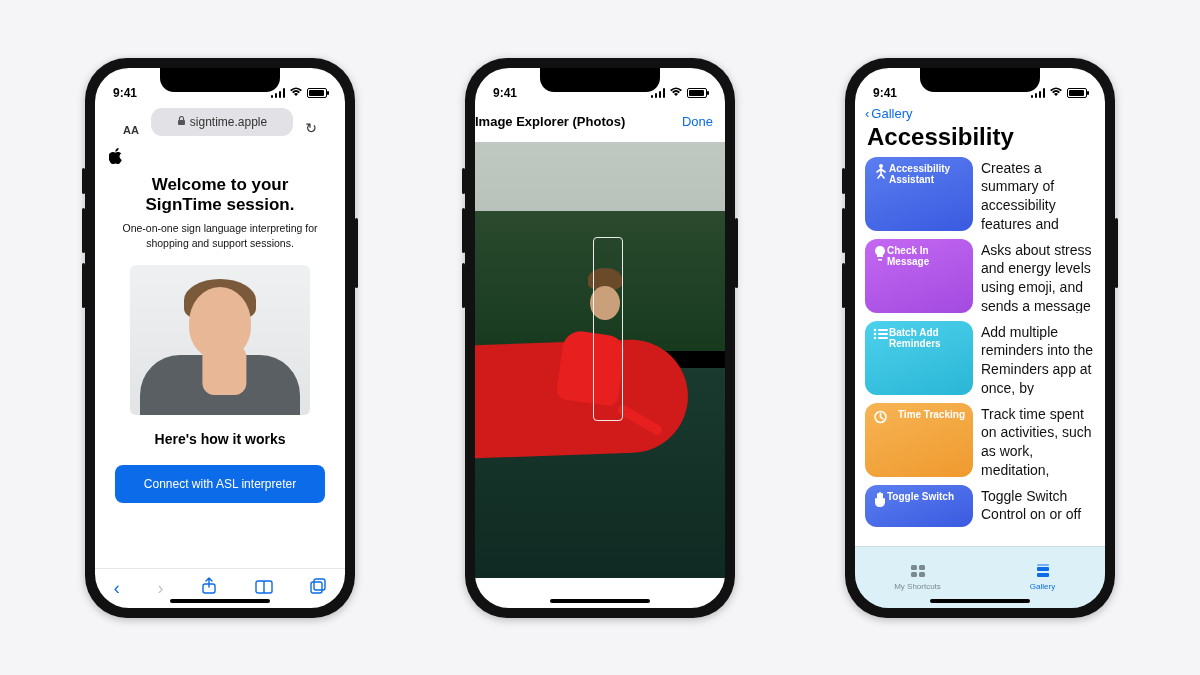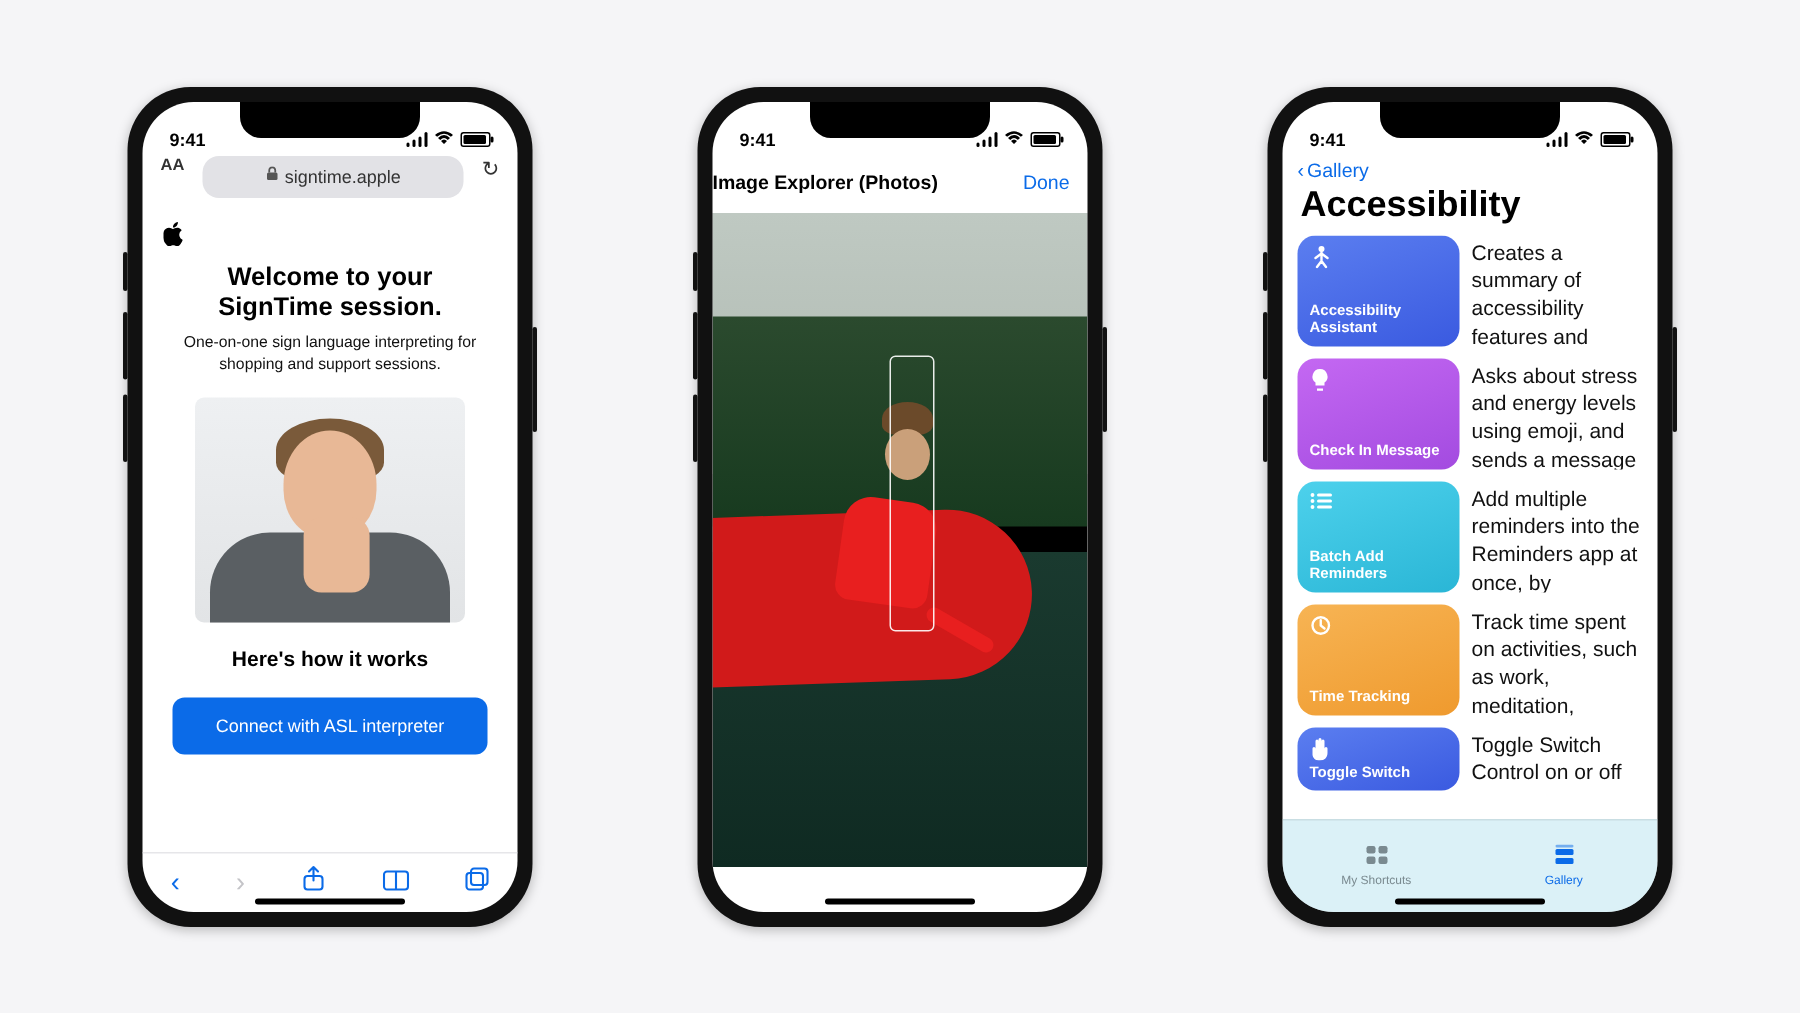--- a/index.html
+++ b/index.html
@@ -72,23 +72,23 @@
   .signal-icon span:nth-child(3){left:8px;height:7px;}
   .signal-icon span:nth-child(4){left:12px;height:10px;}
   .battery-icon { width:20px; height:10px; border:1px solid #000; border-radius:2px; position:relative;}
   .battery-icon::after{content:"";position:absolute;right:-3px;top:2px;width:2px;height:4px;background:#000;border-radius:1px;}
   .battery-icon::before{content:"";position:absolute;left:1px;top:1px;width:15px;height:6px;background:#000;border-radius:1px;}
   .home-indicator { position:absolute; bottom:5px; left:50%; transform:translateX(-50%); width:100px; height:4px; background:#000; border-radius:3px; }
 
   
   .safari-addr {
     height: 32px;
-    margin: 2px 6px;
+    margin: 2px 22px;
     display: flex;
-    align-items: flex-start;
+    align-items: flex-end;
     gap: 6px;
   }
   .addr-pill {
     flex: 1;
     height: 28px;
     background: #e2e2e6;
     border-radius: 11px;
     display: flex;
     align-items: center;
     justify-content: center;
@@ -166,21 +166,21 @@
   
   .p3-nav { padding: 4px 10px 0; display:flex; align-items:center; gap:2px; color:#0b6be8; font-size:13px; }
   .p3-title { font-size:24px; font-weight:800; padding:2px 12px 6px; }
   .p3-list { flex:1; overflow:hidden; padding:0 10px; display:flex; flex-direction:column; gap:8px; }
   .p3-row { display:flex; gap:8px; height:74px; }
   .p3-card {
     width:108px;
     border-radius:12px;
     padding:6px 8px;
     display:flex;
-    flex-direction:column;
+    flex-direction:row;
     justify-content:space-between;
     color:#fff;
     flex-shrink:0;
   }
   .p3-card-icon { font-size:14px; }
   .p3-card-label { font-size:10px; font-weight:600; line-height:1.15; }
   .p3-desc { flex:1; font-size:14px; line-height:1.35; color:#111; padding-top:2px; overflow:hidden;}
   .p3-row.short { height:42px; }
   .p3-row.short .p3-card { justify-content:flex-start; }
   .p3-tabbar {

